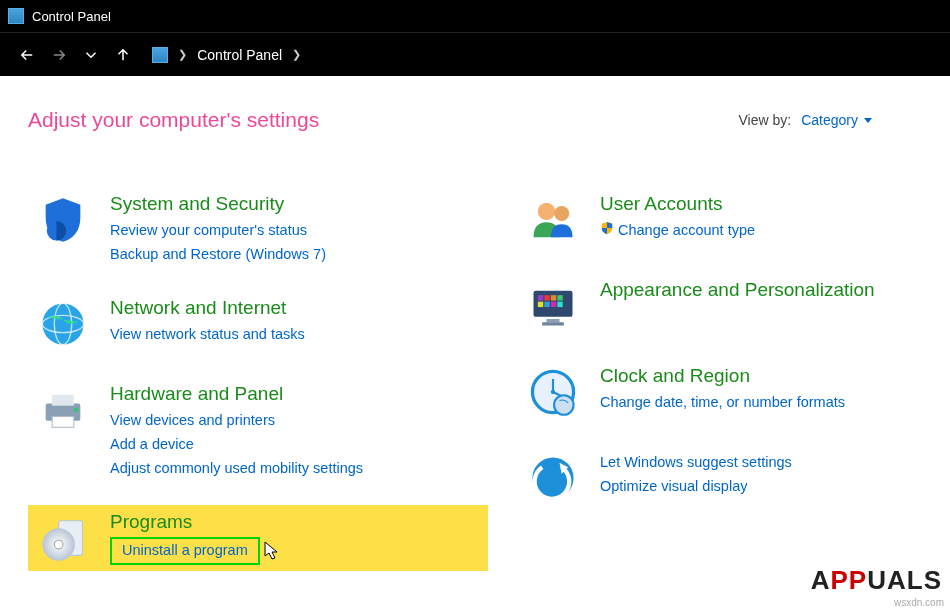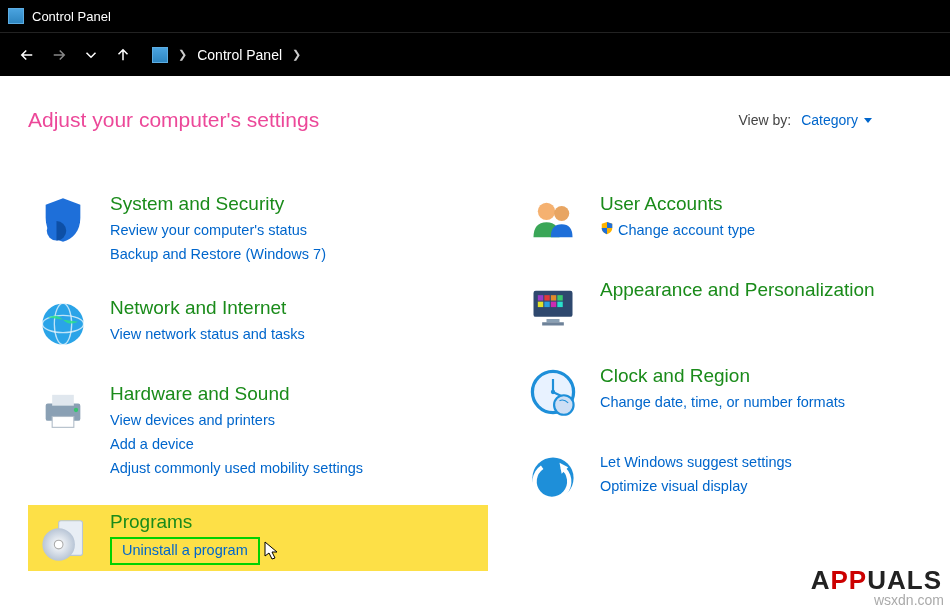--- a/index.html
+++ b/index.html
@@ -29,21 +29,21 @@
     .cat { display: flex; margin-bottom: 20px; padding: 4px 6px; }
     .cat.highlighted { background: #fde047; }
     .cat-icon { width: 58px; height: 58px; margin-right: 18px; flex-shrink: 0; display:flex; align-items:center; justify-content:center; }
     .cat-body { padding-top: 2px; }
     .cat-title { color: #1a8b1a; font-size: 19px; margin-bottom: 4px; }
     .cat-link { display: block; color: #0066cc; font-size: 14.5px; line-height: 1.65; }
     .boxed { border: 2px solid #00d200; display: inline-block; padding: 0 10px; position: relative; }
     .cursor { position: absolute; left: 152px; top: 2px; }
     .shield-icon { display: inline-block; vertical-align: middle; margin-right: 4px; }
     
-    .watermark { position: absolute; right: 6px; bottom: 0; color: #aaa; font-size: 14px; }
+    .watermark { position: absolute; right: 6px; bottom: 0; color: #aaa; font-size: 10px; }
     .logo { position: absolute; right: 8px; bottom: 12px; font-size: 26px; font-weight: 700; color: #222; letter-spacing: 1px; display:flex; align-items:center; }
     .logo .pp { color: #c00; font-weight:900; }
   </style>
 </head>
 <body>
 
 <div class="titlebar">
   <span class="tb-icon"></span>
   <span>Control Panel</span>
 </div>
@@ -121,21 +121,21 @@
       <div class="cat">
         <div class="cat-icon">
           <svg width="52" height="52" viewBox="0 0 48 48">
               <rect x="8" y="18" width="32" height="16" rx="2" fill="#8aa0b4"></rect>
               <rect x="14" y="10" width="20" height="10" fill="#e0e7ee"></rect>
               <rect x="14" y="30" width="20" height="10" fill="#fff" stroke="#b0bcc8"></rect>
               <circle cx="36" cy="24" r="2" fill="#36c46e"></circle>
             </svg>
         </div>
         <div class="cat-body">
-          <div class="cat-title">Hardware and Sound</div>
+          <div class="cat-title">Hardware and Panel</div>
           <a class="cat-link">View devices and printers</a>
           <a class="cat-link">Add a device</a>
           <a class="cat-link">Adjust commonly used mobility settings</a>
         </div>
       </div>
 
       <div class="cat highlighted">
         <div class="cat-icon">
           <svg width="52" height="52" viewBox="0 0 48 48">
               <rect x="20" y="8" width="22" height="32" rx="2" fill="#e8eef5" stroke="#b9c6d3"></rect>

